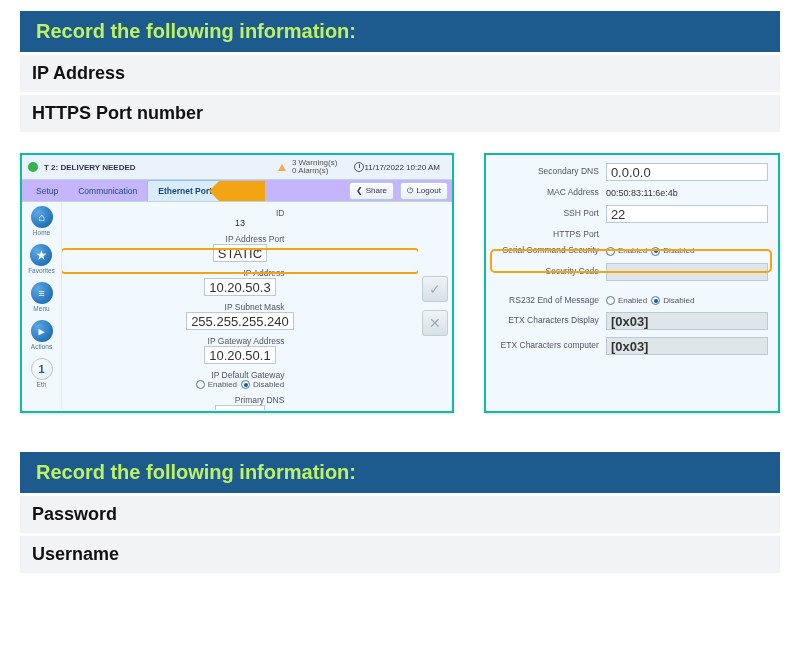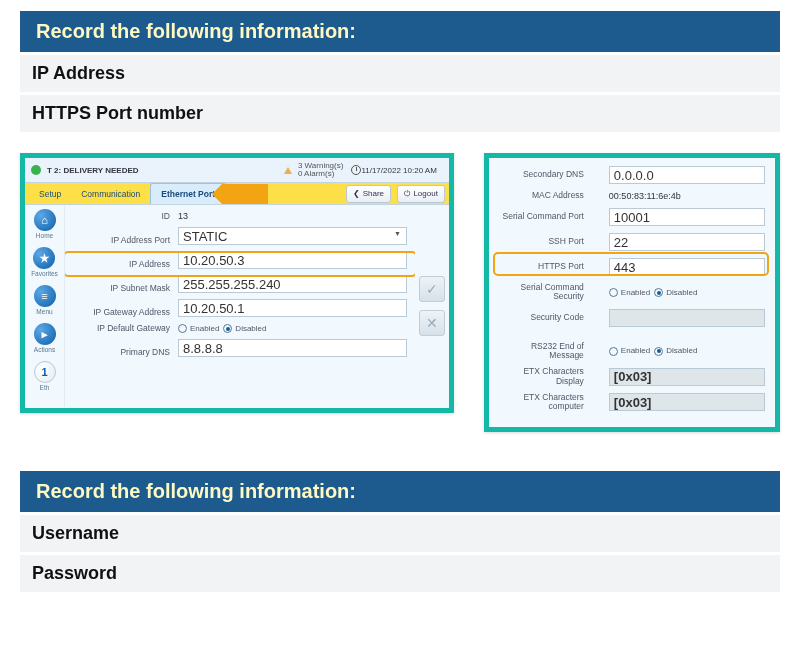--- a/index.html
+++ b/index.html
@@ -12,21 +12,21 @@
     padding: 8px 20px;
   }
   .info-table {
     width: 100%;
     border-collapse: separate;
     border-spacing: 0 3px;
     margin-bottom: 18px;
   }
   .info-table th {
     background: #1d5b8e;
-    color: #fef9c3;
+    color: #bef264;
     text-align: left;
     padding: 9px 16px;
     font-size: 20px;
     font-weight: bold;
   }
   .info-table td {
     background: #f1f3f4;
     padding: 8px 12px;
     font-size: 18px;
     font-weight: bold;
@@ -35,50 +35,50 @@
   .info-table td.val {
     width: 49%;
   }
   .screens {
     display: flex;
     gap: 30px;
     margin-bottom: 36px;
   }
   .panel {
     background: #f1f8fe;
-    border: 5px solid #14b8a6;
+    border: 2px solid #14b8a6;
     font-size: 9px;
     color: #333;
     position: relative;
   }
   .panelL { width: 440px; height: 260px; }
   .panelR { width: 300px; padding: 8px 10px; }
   .topbar {
     display: flex;
     align-items: center;
     background: #eaf3fb;
     border-bottom: 1px solid #c4d4de;
     padding: 4px 6px;
     font-size: 8px;
     color: #334;
   }
   .topbar .dot { width:10px;height:10px;border-radius:50%;background:#37b24d;margin-right:6px;display:inline-block;}
   .topbar .title { font-weight: bold; flex: 0 0 auto; }
   .topbar .spacer { flex: 1; }
-  .topbar .warn { margin-right:8px; color:#555; display:flex; align-items:center; gap:6px;}
+  .topbar .warn { margin-right:17px; color:#555; display:flex; align-items:center; gap:6px;}
   .topbar .tm { margin-right:6px; }
   .clk { width:10px;height:10px;border:1px solid #555;border-radius:50%; display:inline-block; position:relative; }
   .clk::after{content:'';position:absolute;top:1px;left:4px;width:1px;height:4px;background:#555}
   .tri { width:0;height:0;border-left:4px solid transparent;border-right:4px solid transparent;border-bottom:7px solid #f0ad4e;display:inline-block}
   .tabbar {
     display:flex;
     align-items:center;
     border-bottom:1px solid #c4d4de;
     padding: 0 4px;
-    background:#fde047;
+    background:#c4b5fd;
     font-size:8.5px;
   }
   .tabbar .tab { padding: 5px 10px; color:#1a4a7a; cursor:pointer;}
   .tabbar .tab.active { background:#d9ecfb; border:1px solid #9cc2de; border-bottom:none; border-radius:3px 3px 0 0; font-weight:bold;}
   .tabbar .sp{flex:1;}
   .tabbar .right { display:flex; gap:6px; }
   .mini-btn {
     background:linear-gradient(#fff,#e8eff4);
     border:1px solid #b9cad4;
     border-radius:3px;
@@ -108,33 +108,33 @@
     width:40px;background:#f1f8fe;border-right:1px solid #e1ebf2;
     display:flex;flex-direction:column;align-items:center;padding-top:4px;gap:8px;
   }
   .sb-item { display:flex;flex-direction:column;align-items:center;font-size:6.5px;color:#5a7890;gap:1px;}
   .sb-icon{width:22px;height:22px;border-radius:50%;display:flex;align-items:center;justify-content:center;color:#fff;font-size:11px;font-weight:bold;}
   .sb-blue{background:radial-gradient(circle at 30% 30%, #5ba8e6,#0d5ea8);}
   .sb-grey{background:radial-gradient(circle at 30% 30%, #fff,#e4ebf0);border:1px solid #b9cad4;color:#0d5ea8;}
   .form-area{flex:1;padding:6px 8px 6px 8px;overflow:hidden;}
   .action-col{width:34px;display:flex;flex-direction:column;align-items:center;justify-content:center;gap:8px;}
   .act-btn{width:26px;height:26px;border-radius:3px;background:linear-gradient(#eef3f6,#d7e1e8);border:1px solid #c0ced6;display:flex;align-items:center;justify-content:center;color:#9ab;font-size:14px;}
-  .frow{display:flex;align-items:flex-end;margin-bottom:6px;}
+  .frow{display:flex;align-items:center;margin-bottom:6px;flex-direction:column;}
   .frow .lbl{width:105px;text-align:right;padding-right:8px;color:#556;font-size:8.5px;}
   .frow .ctl{flex:1;}
   .inp{width:100%;height:18px;border:1px solid #b9cad4;border-radius:0;background:#fff;padding:8px 4px;font-size:13px;color:#333;display:flex;align-items:center;}
   .sel{position:relative;}
   .sel::after{content:'▼';position:absolute;right:6px;top:3px;font-size:7px;color:#555;pointer-events:none;}
   .radio-pair{display:flex;gap:4px;align-items:center;font-size:8px;color:#556;}
   .radio-pair .r{width:9px;height:9px;border-radius:50%;border:1px solid #5a7890;display:inline-block;margin-right:3px;vertical-align:middle;position:relative;}
   .radio-pair .r.checked::after{content:'';position:absolute;top:1.5px;left:1.5px;width:4px;height:4px;border-radius:50%;background:#0d5ea8;}
   .hilite{position:absolute;border:2px solid #f2a413;border-radius:5px;pointer-events:none;}
   .box-shadow{box-shadow:0 1px 3px rgba(0,0,0,.15);}
   .frowR { display:flex;align-items:center;margin-bottom:7px;}
-  .frowR .lbl { width:110px;text-align:right;padding-right:25px;color:#556;font-size:8.5px;line-height:1.1;}
+  .frowR .lbl { width:110px;text-align:right;padding-right:7px;color:#556;font-size:8.5px;line-height:1.1;}
   .frowR .ctl { flex:1;}
   .disabled-inp{background:#dfe6ea;font-weight:bold;}
   .panelR .hilite{left:4px;right:6px;top:94px;height:24px;}
 </style>
 </head>
 <body>
 
 <table class="info-table">
   <tbody>
       <tr>
@@ -270,36 +270,27 @@
         <div class="lbl">Secondary DNS</div>
         <div class="ctl">
           <div class="inp">0.0.0.0</div>
         </div>
       </div>
     <div class="frowR">
         <div class="lbl">MAC Address</div>
         <div class="ctl">00:50:83:11:6e:4b</div>
       </div>
     <div class="frowR">
-        <div class="lbl">Serial Command Port</div>
-        <div class="ctl">
-          <div class="inp">10001</div>
-        </div>
-      </div>
-    <div class="frowR">
         <div class="lbl">SSH Port</div>
         <div class="ctl">
           <div class="inp">22</div>
         </div>
       </div>
     <div class="frowR">
         <div class="lbl">HTTPS Port</div>
-        <div class="ctl">
-          <div class="inp">443</div>
-        </div>
       </div>
     <div class="frowR">
         <div class="lbl">Serial Command Security</div>
       <div class="ctl radio-pair">
         <span><span class="r"></span><span>Enabled</span></span>
         <span><span class="r checked"></span><span>Disabled</span></span>
       </div>
     </div>
     <div class="frowR">
         <div class="lbl">Security Code</div>
@@ -330,21 +321,21 @@
     <div class="hilite"></div>
   </div>
 </div>
 
 <table class="info-table">
   <tbody>
       <tr>
         <th colspan="2">Record the following information:</th>
       </tr>
   <tr>
-    <td>Username</td>
+    <td>Password</td>
     <td class="val"></td>
   </tr>
   <tr>
-    <td>Password</td>
+    <td>Username</td>
     <td class="val"></td>
   </tr>
 </tbody>
   </table>
 
 </body></html>

